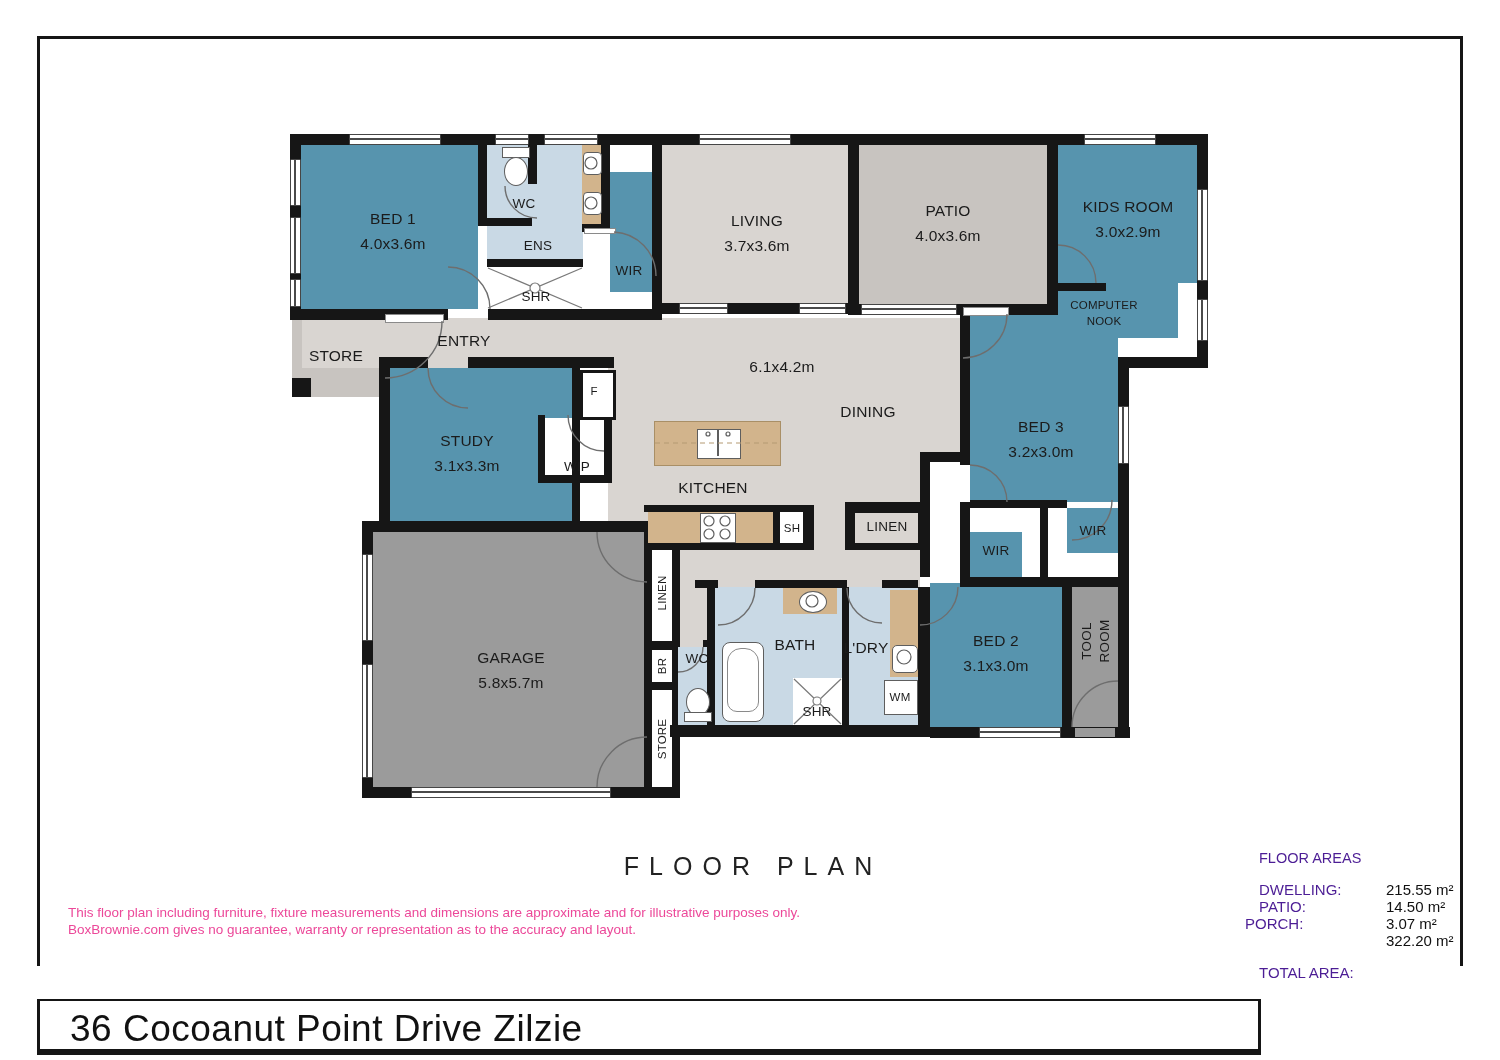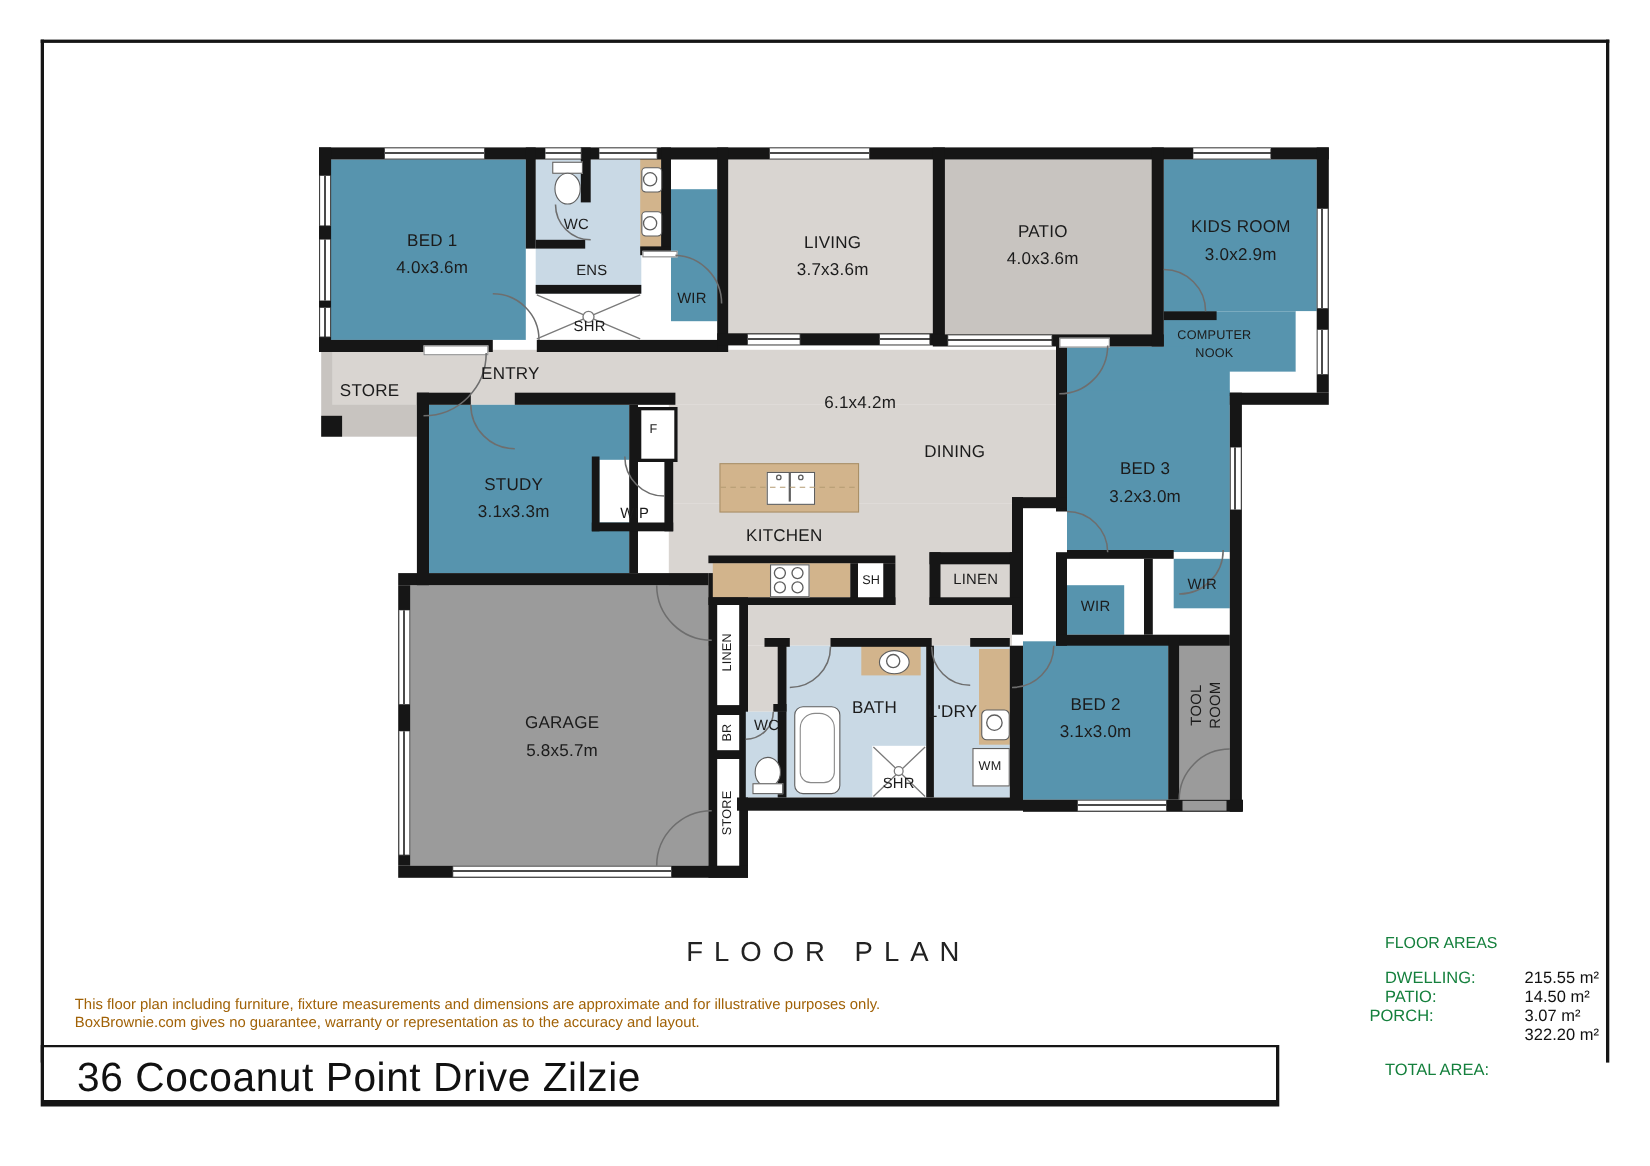--- a/index.html
+++ b/index.html
@@ -8,25 +8,25 @@
   .w{position:absolute;background:#161616}
   .winh{position:absolute;background:linear-gradient(to bottom,#fff 0 36%,#4a4a4a 36% 56%,#fff 56% 100%);box-shadow:0 0 0 .5px #777}
   .winv{position:absolute;background:linear-gradient(to right,#fff 0 36%,#4a4a4a 36% 56%,#fff 56% 100%);box-shadow:0 0 0 .5px #777}
   .leaf{position:absolute;background:#fff;border:1px solid #8a8a8a}
   .lbl{position:absolute;transform:translate(-50%,-50%);text-align:center;white-space:pre-line;color:#1b1b1b;font-size:15.5px;line-height:1.6;letter-spacing:.2px}
   .sm{font-size:13.5px}
   .xs{font-size:11.5px}
   .rot{transform:translate(-50%,-50%) rotate(-90deg);white-space:pre-line}
   .fix{position:absolute;background:#fff;border:1.4px solid #5e5e5e}
   .frame{position:absolute;left:37px;top:36px;width:1420px;height:927px;border:3px solid #151515;border-bottom:none}
-  .addrbar{position:absolute;left:37px;top:950px;width:1126px;height:56px;border:3px solid #151515;border-top-width:2px;border-bottom-width:6px;box-sizing:border-box}
+  .addrbar{position:absolute;left:37px;top:999px;width:1224px;height:56px;border:3px solid #151515;border-top-width:2px;border-bottom-width:6px;box-sizing:border-box}
   #address{position:absolute;left:30px;top:7px;font-size:37px;color:#111;letter-spacing:.5px}
   #title{position:absolute;left:753px;top:866px;transform:translate(-50%,-50%);font-size:25px;letter-spacing:10px;color:#222}
-  .disc{position:absolute;left:68px;font-size:13.5px;color:#a16207}
-  .fa-label{position:absolute;font-size:15px;color:#15803d}
+  .disc{position:absolute;left:68px;font-size:13.5px;color:#ec4899}
+  .fa-label{position:absolute;font-size:15px;color:#4c1d95}
   .fa-val{position:absolute;font-size:15px;color:#111}
   svg.ov{position:absolute;left:0;top:0;pointer-events:none}
 </style>
 </head>
 <body>
 
 <div id="sheet">
   <div class="frame"></div>
 
   <div class="a" style="left:292px;top:320px;width:91px;height:77px;background:#c8c4c0"></div>

